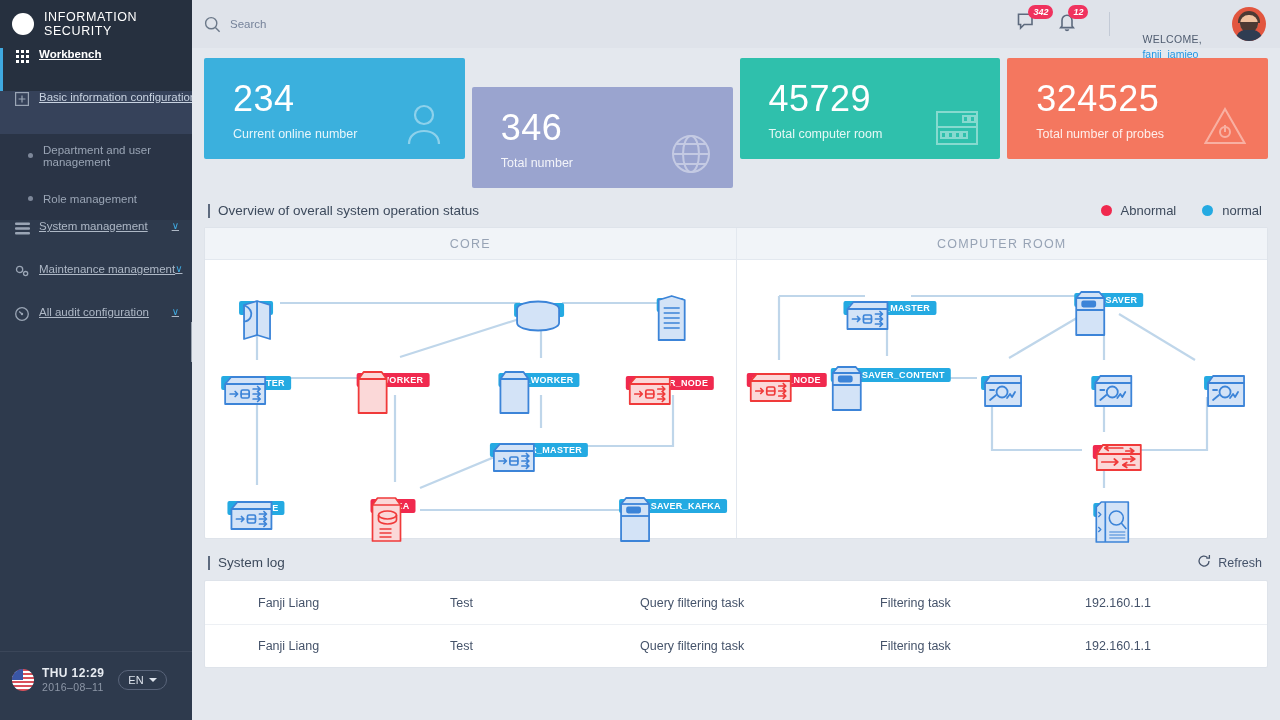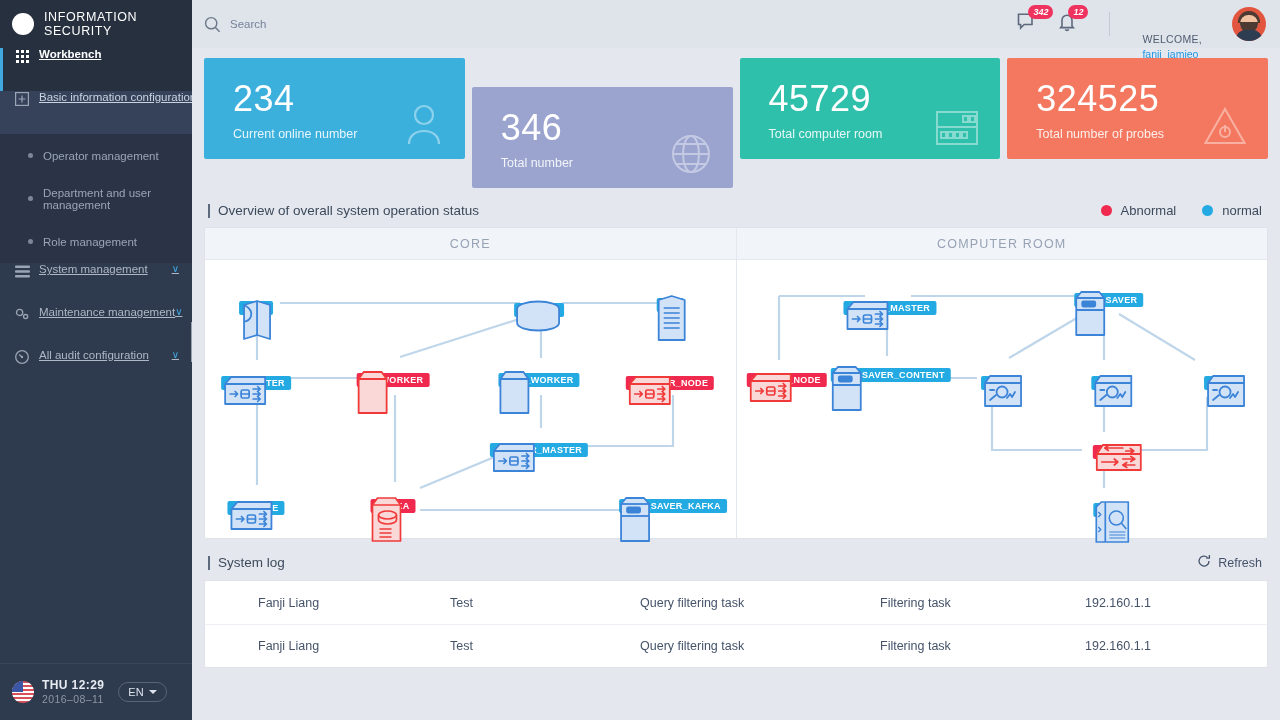--- a/index.html
+++ b/index.html
@@ -56,21 +56,21 @@
   .nav-group { background: #2a3446; }
   .nav-sub {
     height: 43px; display: flex; align-items: center;
     padding-left: 28px; font-size: 11.5px; color: #9aa5b5; cursor: pointer;
   }
   .nav-sub .dot {
     width: 5px; height: 5px; border-radius: 50%;
     background: #7d8799; margin-right: 10px; flex: 0 0 5px;
   }
   .sb-footer {
-    position: absolute; bottom: 0; left: 0; width: 192px; height: 57px;
+    position: absolute; bottom: 12px; left: 0; width: 192px; height: 57px;
     border-top: 1px solid #3b4659;
     display: flex; align-items: center; padding-left: 12px;
   }
   .flag {
     width: 22px; height: 22px; border-radius: 50%; overflow: hidden;
     flex: 0 0 22px; position: relative;
     background: repeating-linear-gradient(to bottom,#d9505a 0px,#d9505a 2px,#ffffff 2px,#ffffff 4px);
   }
   .flag::after {
     content: ""; position: absolute; left: 0; top: 0;
@@ -234,24 +234,20 @@
           <svg width="14" height="14" viewBox="0 0 14 14">
               <rect x="0.6" y="0.6" width="12.8" height="12.8" fill="none" stroke="currentColor" stroke-width="1.2"></rect>
               <path d="M7 3.6v6.8M3.6 7h6.8" stroke="currentColor" stroke-width="1.2"></path>
             </svg>
         </span>
         <span class="lbl">Basic information configuration</span>
         <span class="chev">›</span>
       </div>
 
       <div class="nav-group">
-        <div class="nav-sub">
-          <span class="dot"></span>
-          <span>Operator management</span>
-        </div>
         <div class="nav-sub">
           <span class="dot"></span>
           <span>Department and user management</span>
         </div>
         <div class="nav-sub">
           <span class="dot"></span>
           <span>Role management</span>
         </div>
       </div>
 

